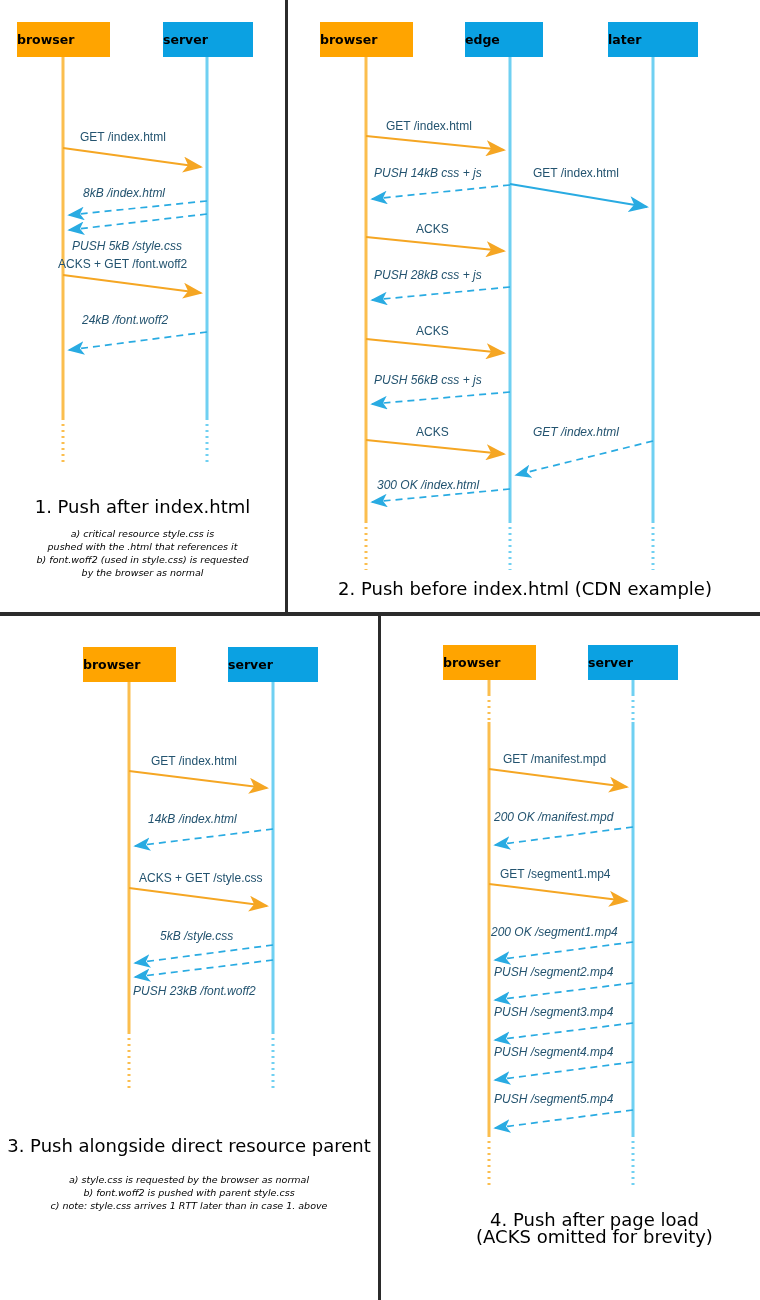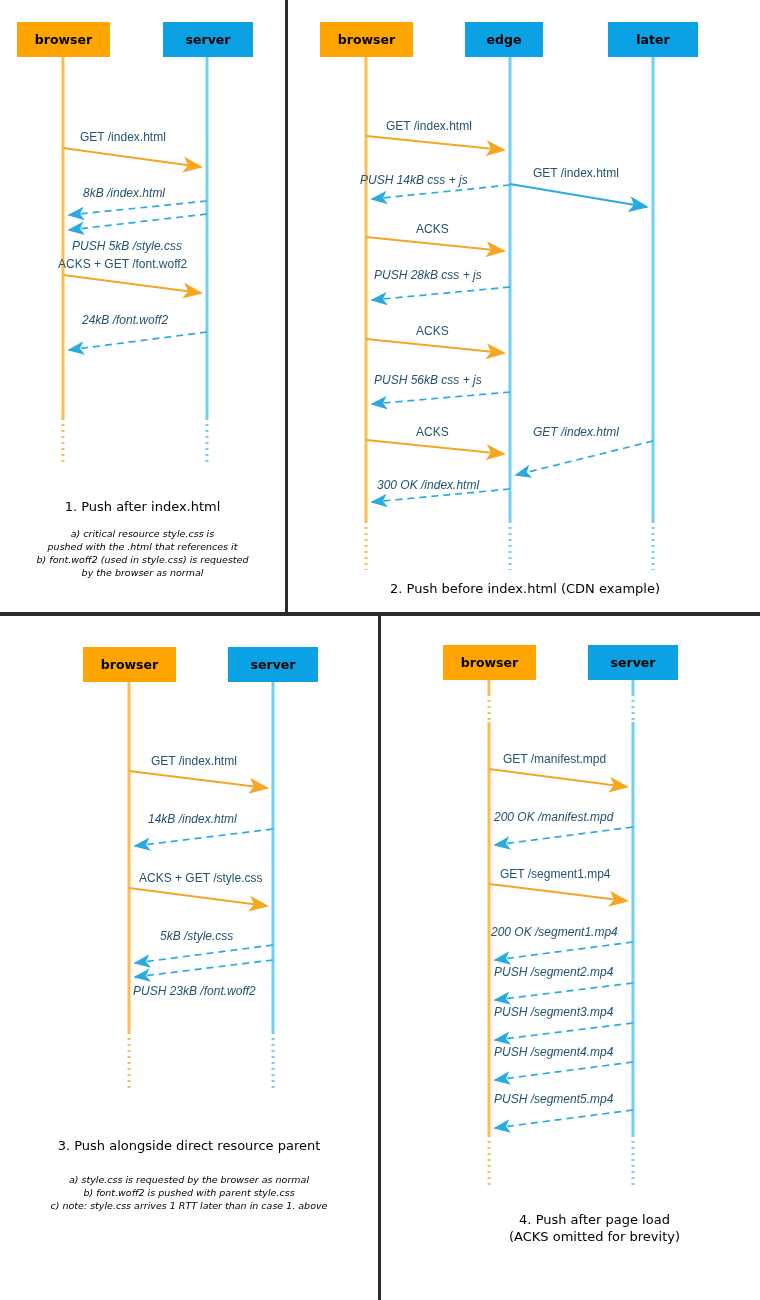--- a/index.html
+++ b/index.html
@@ -1,30 +1,30 @@
 <!DOCTYPE html>
 <html><head>
 <meta charset="utf-8">
 <style>
   html,body{margin:0;padding:0;background:#ffffff;}
   body{width:760px;height:1300px;position:relative;overflow:hidden;
        font-family:"Liberation Sans",sans-serif;}
   #canvas{position:absolute;left:0;top:0;width:760px;height:1300px;}
   .panel-title{
     position:absolute;text-align:center;color:#000;
-    font-family:"DejaVu Sans",sans-serif;font-size:13px;line-height:17px;
+    font-family:"DejaVu Sans",sans-serif;font-size:18px;line-height:17px;
     white-space:pre-line;
   }
   .panel-note{
     position:absolute;text-align:center;color:#000;
     font-family:"DejaVu Sans",sans-serif;font-size:9.5px;line-height:13px;
     font-style:italic;white-space:pre-line;
   }
   .node-box{
-    position:absolute;display:flex;align-items:center;justify-content:center;
+    position:absolute;display:flex;align-items:center;justify-content:flex-start;
     font-family:"DejaVu Sans",sans-serif;font-weight:bold;font-size:12.5px;
   }
   .node-box.orange{background:#FFA400;color:#000000;}
   .node-box.blue{background:#0BA1E2;color:#000000;}
   .msg-label{
     position:absolute;color:#23536F;white-space:nowrap;
     font-family:"Liberation Sans",sans-serif;font-size:12px;
   }
   .msg-label.ital{font-style:italic;}
   .divider{position:absolute;background:#2b2b2b;}
@@ -140,21 +140,21 @@
   <span>browser</span>
 </div>
 <div class="node-box blue" style="left:465px;top:22px;width:78px;height:35px;">
   <span>edge</span>
 </div>
 <div class="node-box blue" style="left:608px;top:22px;width:90px;height:35px;">
   <span>later</span>
 </div>
 
 <div class="msg-label" style="left:386px;top:119px;">GET /index.html</div>
-<div class="msg-label ital" style="left:360px;top:166px;margin-top:7px;">PUSH 14kB css + js</div>
+<div class="msg-label ital" style="left:374px;top:166px;">PUSH 14kB css + js</div>
 <div class="msg-label" style="left:533px;top:166px;">GET /index.html</div>
 <div class="msg-label" style="left:416px;top:222px;">ACKS</div>
 <div class="msg-label ital" style="left:374px;top:268px;">PUSH 28kB css + js</div>
 <div class="msg-label" style="left:416px;top:324px;">ACKS</div>
 <div class="msg-label ital" style="left:374px;top:373px;">PUSH 56kB css + js</div>
 <div class="msg-label" style="left:416px;top:425px;">ACKS</div>
 <div class="msg-label ital" style="left:533px;top:425px;">GET /index.html</div>
 <div class="msg-label ital" style="left:377px;top:478px;">300 OK /index.html</div>
 
 <div class="panel-title" style="left:290px;top:580px;width:470px;">2.  Push before index.html (CDN example)</div>

